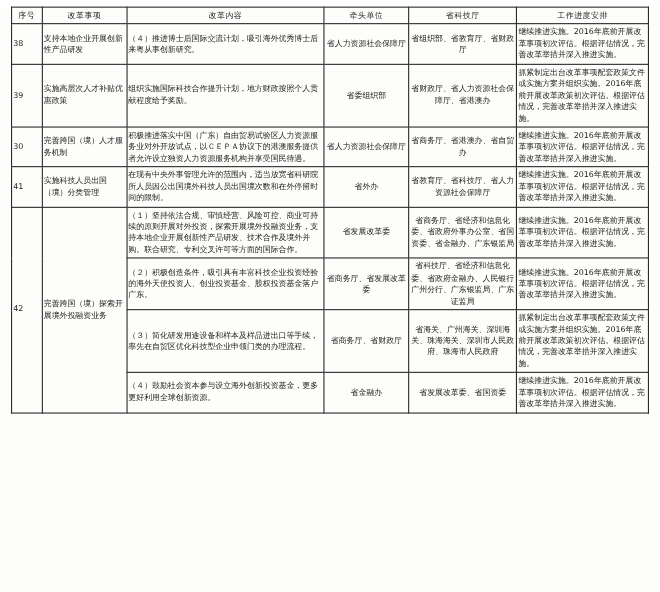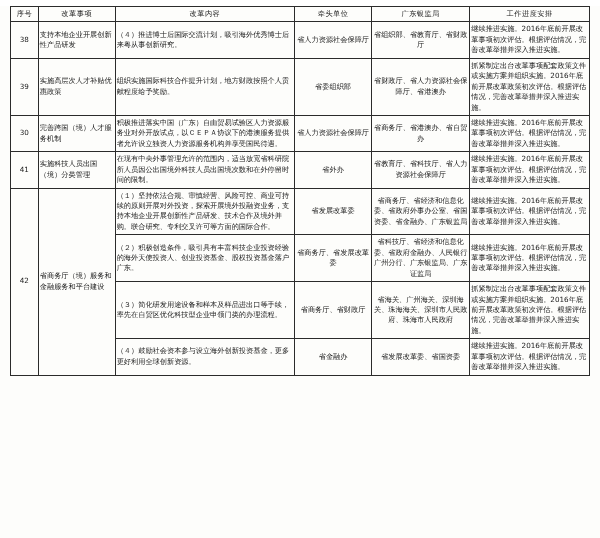--- a/index.html
+++ b/index.html
@@ -44,21 +44,20 @@
     letter-spacing: 0.5px;
   }
   .col-seq { width: 26px; }
   .col-item { width: 72px; }
   .col-content { width: 168px; }
   .col-lead { width: 72px; }
   .col-resp { width: 92px; }
   .col-prog { width: 112px; }
 
   td.seq {
-    text-align: center;
     font-size: 9px;
     vertical-align: middle;
   }
   td.item {
     text-align: left;
     font-size: 7.4px;
     line-height: 1.5;
     vertical-align: middle;
   }
   td.content {
@@ -93,21 +92,21 @@
       <col class="col-lead">
         <col class="col-resp">
         <col class="col-prog">
     </colgroup>
     <thead>
       <tr>
         <th>序号</th>
         <th>改革事项</th>
         <th>改革内容</th>
         <th>牵头单位</th>
-        <th>广东银监局</th>
+        <th>省科技厅</th>
         <th>工作进度安排</th>
       </tr>
     </thead>
     <tbody>
       <tr>
         <td class="seq">38</td>
         <td class="item">支持本地企业开展创新性产品研发</td>
         <td class="content">（４）推进博士后国际交流计划，吸引海外优秀博士后来粤从事创新研究。</td>
         <td class="lead">省人力资源社会保障厅</td>
         <td class="resp">省组织部、省教育厅、省财政厅</td>
@@ -132,21 +131,21 @@
       <tr>
         <td class="seq">41</td>
         <td class="item">实施科技人员出国（境）分类管理</td>
         <td class="content">在现有中央外事管理允许的范围内，适当放宽省科研院所人员因公出国境外科技人员出国境次数和在外停留时间的限制。</td>
         <td class="lead">省外办</td>
         <td class="resp">省教育厅、省科技厅、省人力资源社会保障厅</td>
         <td class="prog">继续推进实施。2016年底前开展改革事项初次评估。根据评估情况，完善改革举措并深入推进实施。</td>
       </tr>
       <tr>
         <td class="seq" rowspan="4">42</td>
-        <td class="item" rowspan="4">省商务厅（境）服务和金融服务和平台建设</td>
+        <td class="item" rowspan="4">完善跨国（境）探索开展境外投融资业务</td>
         <td class="content">（１）坚持依法合规、审慎经营、风险可控、商业可持续的原则开展对外投资，探索开展境外投融资业务，支持本地企业开展创新性产品研发、技术合作及境外并购。联合研究、专利交叉许可等方面的国际合作。</td>
         <td class="lead">省发展改革委</td>
         <td class="resp">省商务厅、省经济和信息化委、省政府外事办公室、省国资委、省金融办、广东银监局</td>
         <td class="prog">继续推进实施。2016年底前开展改革事项初次评估。根据评估情况，完善改革举措并深入推进实施。</td>
       </tr>
       <tr>
         <td class="content">（２）积极创造条件，吸引具有丰富科技企业投资经验的海外天使投资人、创业投资基金、股权投资基金落户广东。</td>
         <td class="lead">省商务厅、省发展改革委</td>
         <td class="resp">省科技厅、省经济和信息化委、省政府金融办、人民银行广州分行、广东银监局、广东证监局</td>
         <td class="prog">继续推进实施。2016年底前开展改革事项初次评估。根据评估情况，完善改革举措并深入推进实施。</td>

